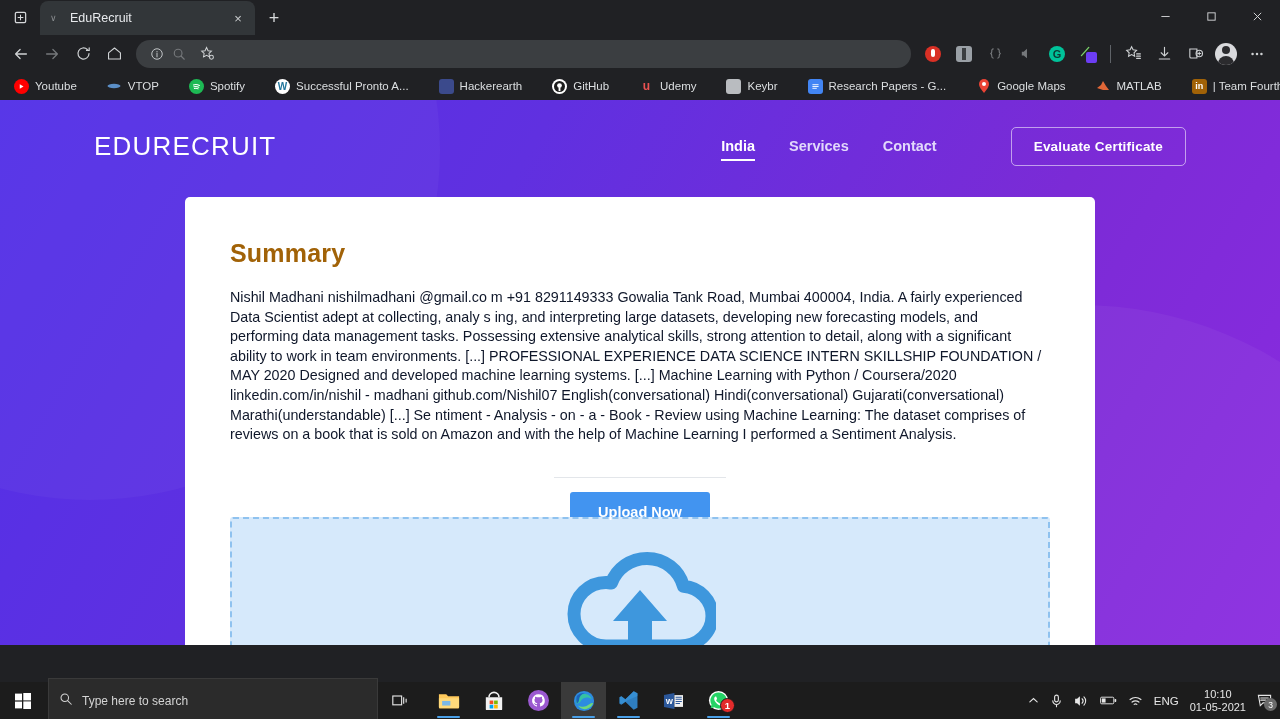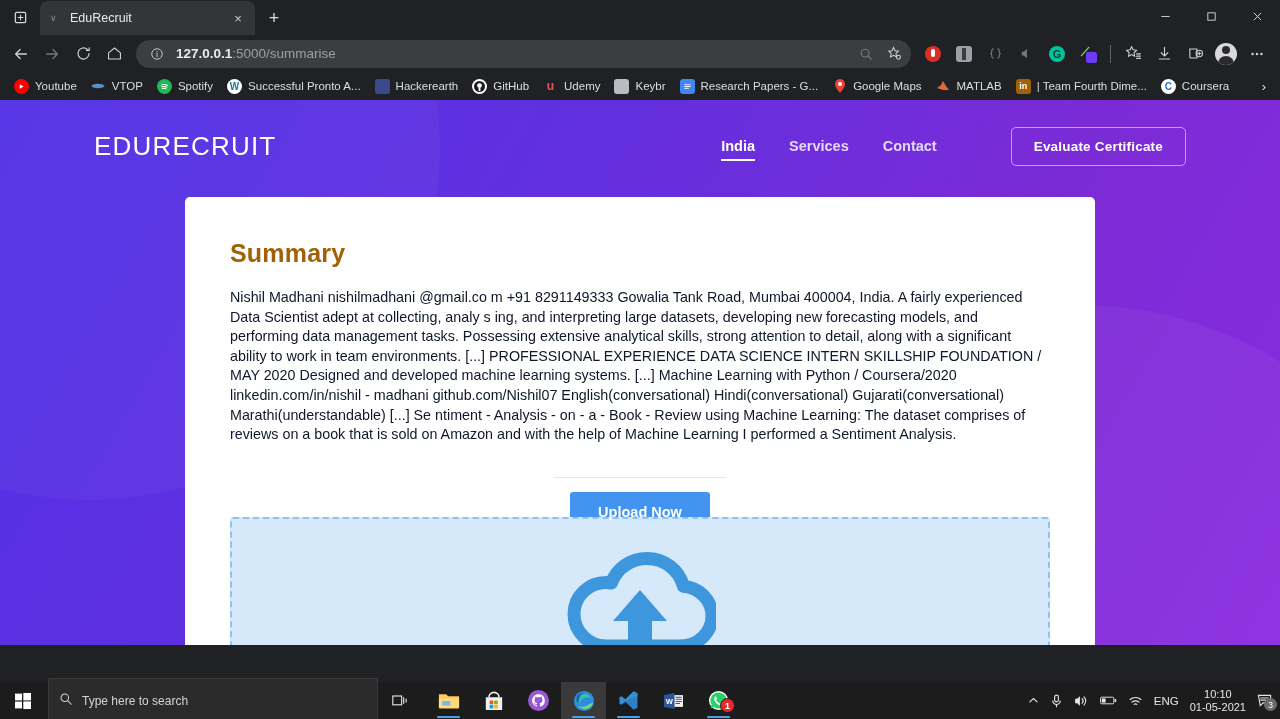--- a/index.html
+++ b/index.html
@@ -83,21 +83,21 @@
   .avatar-c::after {
     content: ""; position: absolute; left: 50%; bottom: -4px; transform: translateX(-50%);
     width: 16px; height: 13px; background: #2b2b2e; border-radius: 8px 8px 0 0;
   }
   .avatar-c::before {
     content: ""; position: absolute; left: 50%; top: 3px; transform: translateX(-50%);
     width: 8px; height: 8px; background: #2b2b2e; border-radius: 50%; z-index: 1;
   }
 
   
-  .bookmarks { height: 28px; display: flex; align-items: center; padding: 0 8px; gap: 2px; overflow: hidden; }
+  .bookmarks { height: 28px; display: flex; align-items: center; padding: 0 8px; gap: 18px; overflow: hidden; }
   .bm { display: flex; align-items: center; gap: 6px; padding: 3px 6px; border-radius: 4px; flex: 0 0 auto; }
   .bm-label { color: #dcdfe1; font-size: 11.5px; white-space: nowrap; }
   .bm-ico { width: 15px; height: 15px; flex: 0 0 15px; border-radius: 3px; display: flex;
             align-items: center; justify-content: center; font-size: 10px; font-weight: 700; color: #fff; }
   .bm-overflow { color: #dcdfe1; font-size: 13px; padding: 0 6px; margin-left: auto; flex: 0 0 auto; }
 
   
   .page {
     position: absolute; left: 0; right: 0; top: 100px; bottom: 37px;
     background: linear-gradient(120deg, #5230e8 0%, #6030e0 35%, #7b2bd6 70%, #8a2be0 100%);
@@ -248,21 +248,20 @@
         </svg>
     </div>
 
     <div class="omnibox">
       <span class="info-ic">
         <svg width="14" height="14" viewBox="0 0 16 16" fill="none" stroke="currentColor" stroke-width="1.1">
             <circle cx="8" cy="8" r="6"></circle>
             <path d="M8 7.3v4M8 5.1v.6" stroke-linecap="round"></path>
           </svg>
       </span>
-      <span class="url"><b>127.0.0.1</b><span>:5000/summarise</span></span>
       <span class="omni-right">
         <span class="tb-btn dim">
           <svg width="14" height="14" viewBox="0 0 16 16" fill="none" stroke="currentColor" stroke-width="1.3">
               <circle cx="7" cy="7" r="4.4"></circle>
               <path d="M10.3 10.3 14 14" stroke-linecap="round"></path>
             </svg>
         </span>
         <span class="tb-btn">
           <svg width="15" height="15" viewBox="0 0 16 16" fill="none" stroke="currentColor" stroke-width="1.1">
               <path d="M7 1.6 8.6 5l3.6.5-2.6 2.5.6 3.6L7 9.9 3.8 11.6l.6-3.6L1.8 5.5 5.4 5z"></path>

